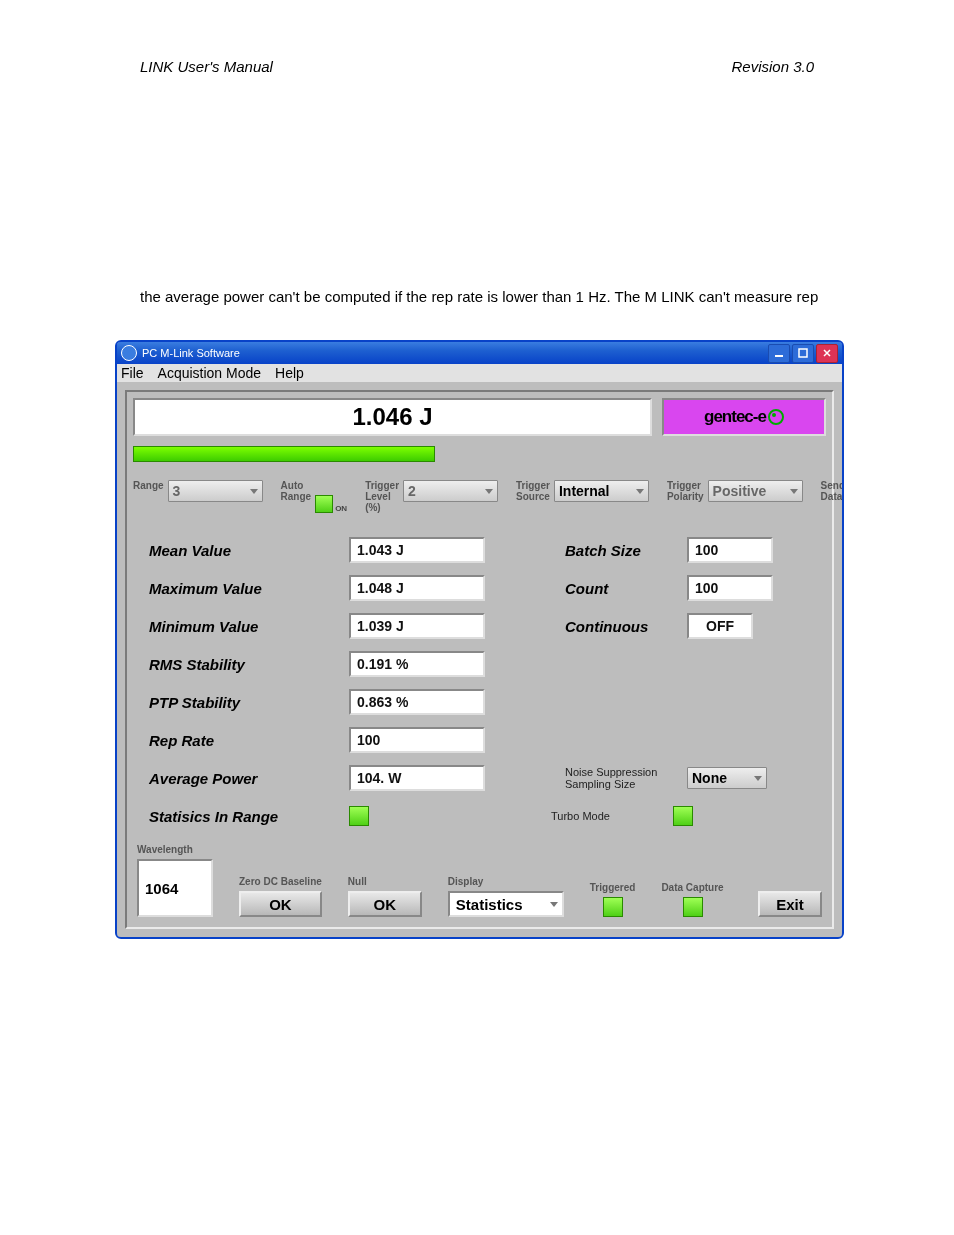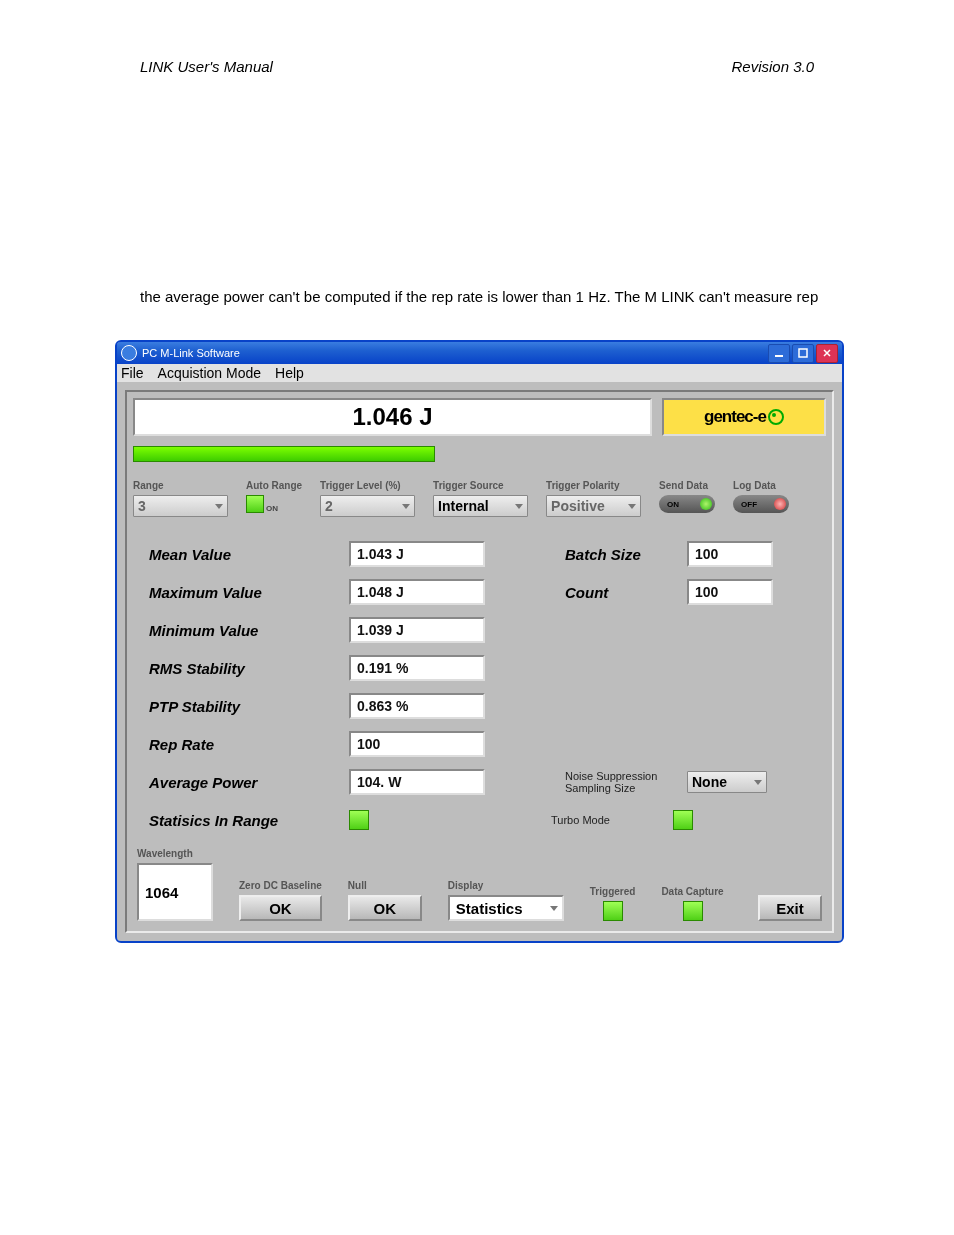--- a/index.html
+++ b/index.html
@@ -13,27 +13,27 @@
 .titlebar .tfill{flex:1}
 .titlebar .winbox{display:flex;gap:2px}
 .winbtn{width:20px;height:17px;background:#2d6cd8;border:1px solid #1a4cb0;border-radius:2px;display:flex;align-items:center;justify-content:center}
 .winbtn svg{width:10px;height:10px}
 .closebtn{background:#d35;border-color:#a23}
 .menubar{height:18px;background:#e2e2e2;display:flex;align-items:center;font-size:14px;color:#000;padding:0 4px;gap:14px}
 .client{background:#bdbdbd;padding:8px;box-sizing:border-box}
 .panel{border:2px solid #9a9a9a;border-top-color:#7a7a7a;border-left-color:#7a7a7a;border-right-color:#eaeaea;border-bottom-color:#eaeaea;padding:6px}
 .toprow{display:flex;gap:10px;align-items:center}
 .readout{flex:1;height:34px;background:#fff;border:2px solid #888;border-right-color:#ddd;border-bottom-color:#ddd;display:flex;align-items:center;justify-content:center;font:bold 24px Arial;color:#000}
-.logo{width:160px;height:34px;background:#fde047;border:2px solid #888;border-right-color:#ddd;border-bottom-color:#ddd;display:flex;align-items:center;justify-content:center;font:bold 17px Arial;letter-spacing:-1px}
+.logo{width:160px;height:34px;background:#d946ef;border:2px solid #888;border-right-color:#ddd;border-bottom-color:#ddd;display:flex;align-items:center;justify-content:center;font:bold 17px Arial;letter-spacing:-1px}
 .logo .dot{width:12px;height:12px;border:2px solid #0a0;border-radius:50%;margin-left:2px;position:relative}
 .logo .dot::after{content:"";position:absolute;width:4px;height:4px;border-radius:50%;background:#0a0;top:2px;left:2px}
 .pbar-row{display:flex;margin-top:10px}
 .pbar{width:300px;height:14px;background:linear-gradient(#7dff00,#3dcc00);border:1px solid #2a8a00}
 .ctlrow{display:flex;gap:18px;margin-top:18px;font-size:11px;color:#444}
-.ctlcol{display:flex;flex-direction:column;gap:4px}
+.ctlcol{display:flex;flex-direction:row;gap:4px}
 .ctllabel{font:bold 10px Arial;color:#555}
 .dropdown{height:20px;background:linear-gradient(#eee,#ccc);border:1px solid #888;border-radius:1px;display:flex;align-items:center;padding:0 4px;font:bold 14px Arial;color:#676767;min-width:85px;position:relative}
 .dropdown .tri{position:absolute;right:4px;top:8px;width:0;height:0;border-left:4px solid transparent;border-right:4px solid transparent;border-top:5px solid #777}
 .toggle{width:56px;height:18px;border-radius:10px;background:linear-gradient(#888,#555);display:flex;align-items:center;position:relative;font:bold 8px Arial;color:#000;padding:0 6px;box-sizing:border-box}
 .toggle .ball{width:12px;height:12px;border-radius:50%;background:radial-gradient(#aef36b,#2cb915);position:absolute}
 .toggle.on .ball{right:3px}
 .toggle.off .ball{right:3px;background:radial-gradient(#ffb3b3,#cc3030)}
 .toggle.on::before{content:attr(data-t);position:absolute;left:8px}
 .toggle.off::before{content:attr(data-t);position:absolute;left:8px}
 .stattbl{margin-top:18px;padding:0 16px}
@@ -169,20 +169,24 @@
             <div class="statlabel">Maximum Value</div>
             <div class="statval">1.048 J</div>
             <div class="rcol">
                 <div class="rclabel">Count</div>
                 <div class="statval" style="width:70px">100</div>
               </div>
           </div>
           <div class="statrow">
             <div class="statlabel">Minimum Value</div>
             <div class="statval">1.039 J</div>
+            <div class="rcol">
+                <div class="rclabel">Continuous</div>
+                <div class="statval" style="width:50px;justify-content:center">OFF</div>
+              </div>
           </div>
           <div class="statrow">
             <div class="statlabel">RMS Stability</div>
             <div class="statval">0.191 %</div>
           </div>
           <div class="statrow">
             <div class="statlabel">PTP Stability</div>
             <div class="statval">0.863 %</div>
           </div>
           <div class="statrow">

